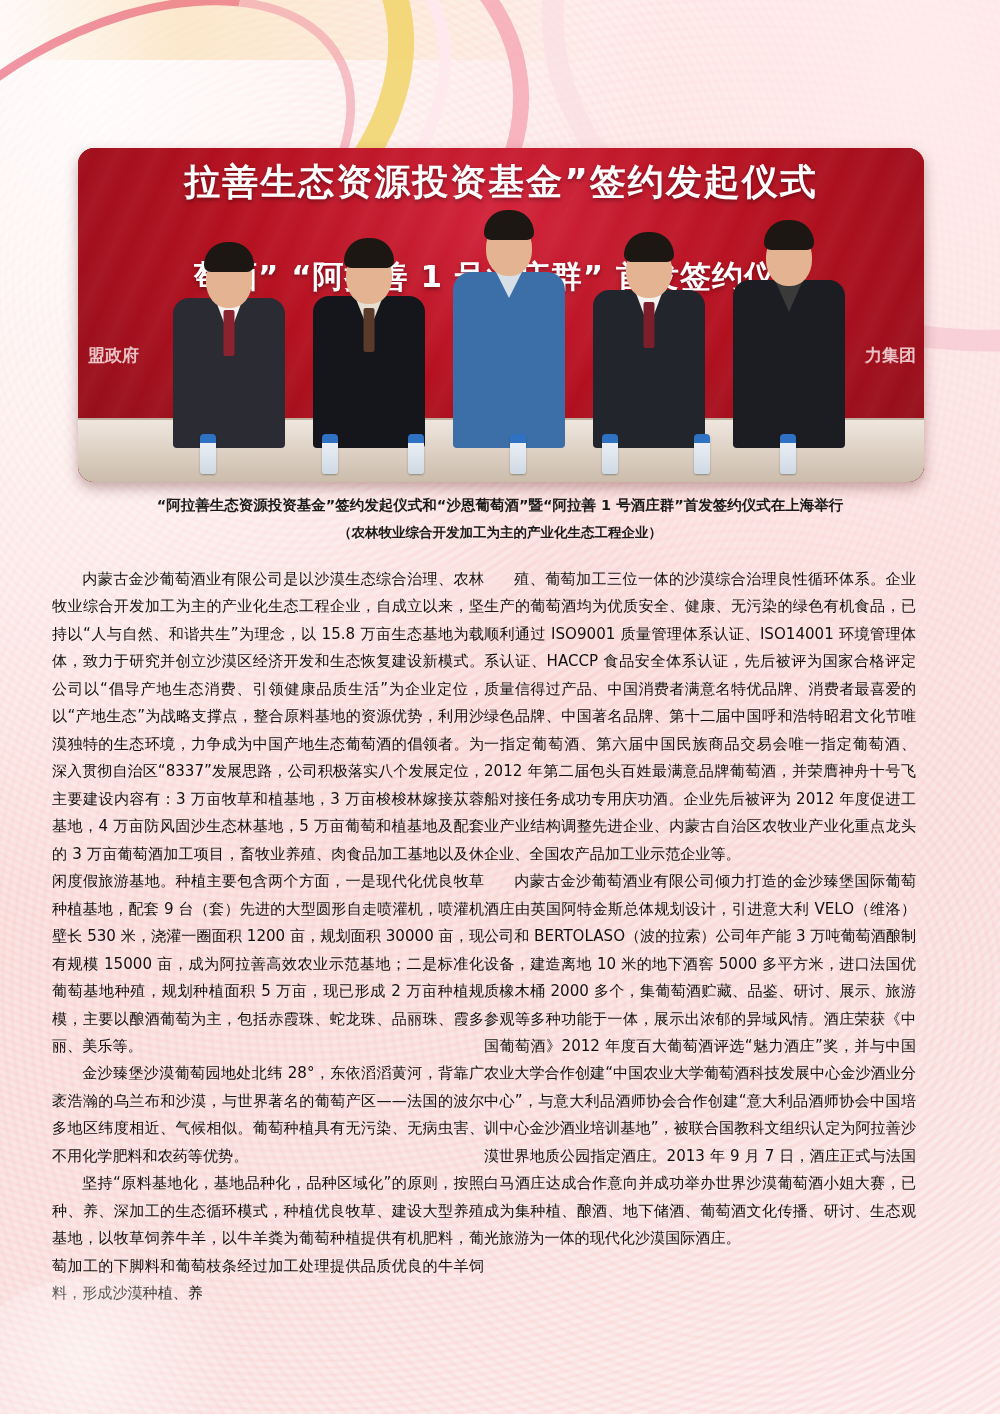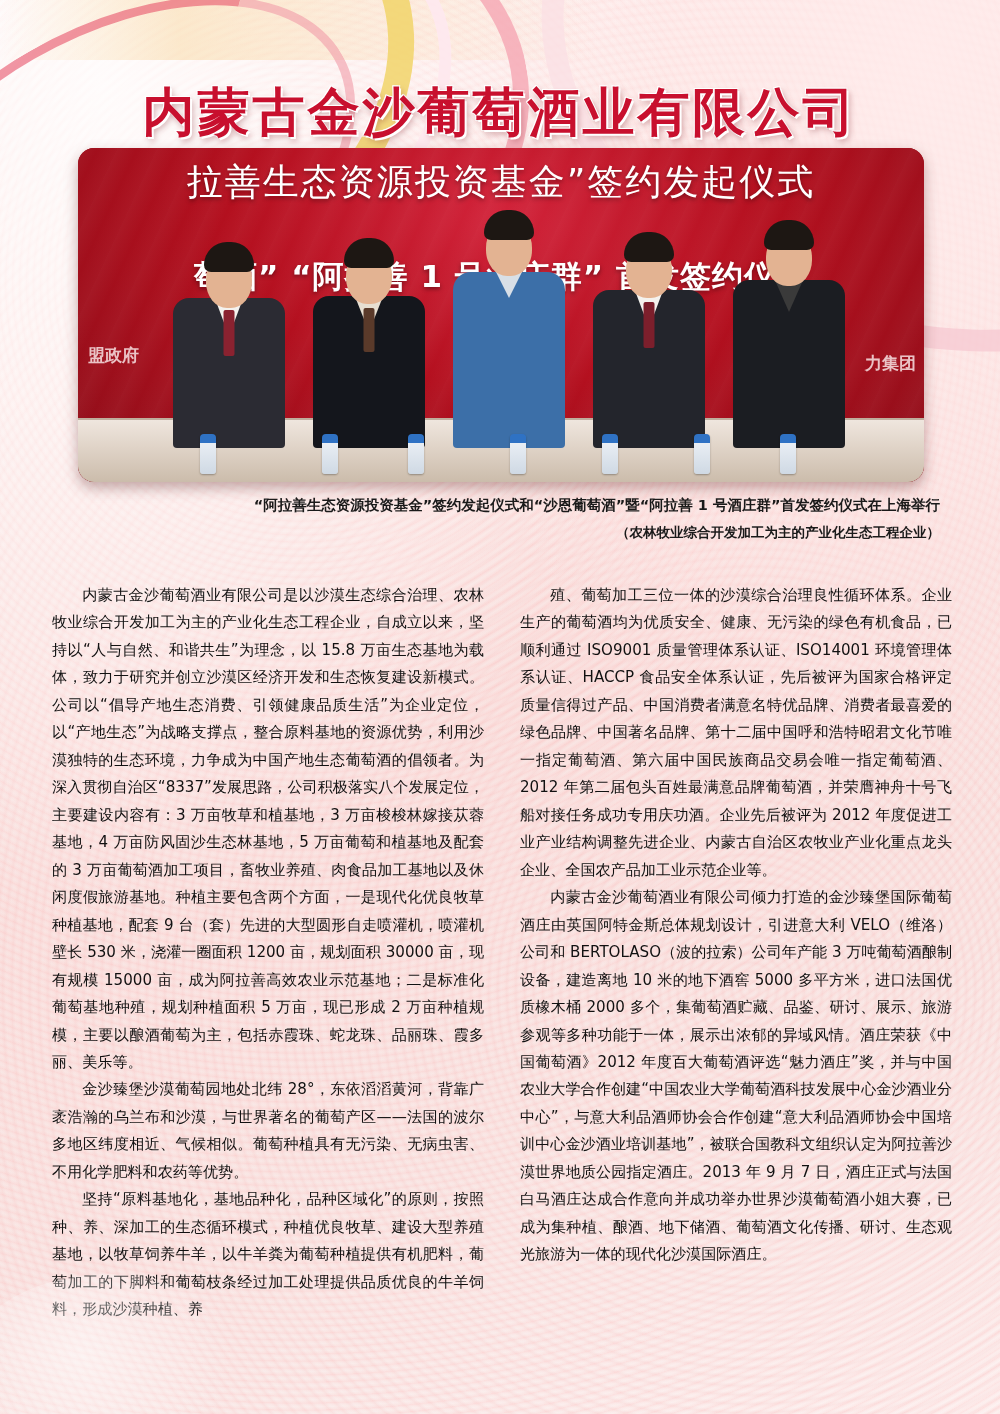--- a/index.html
+++ b/index.html
@@ -134,21 +134,21 @@
     opacity: 0.8;
   }
   .banner-line1 {
     position: absolute;
     left: 0; top: 10px;
     width: 846px;
     text-align: center;
     color: #ffffff;
     font-family: "DejaVu Sans", "Liberation Sans", sans-serif;
     font-size: 36px;
-    font-weight: normal;
+    font-weight: bold;
     letter-spacing: 2px;
     white-space: nowrap;
     text-shadow: 0 2px 4px rgba(0,0,0,0.4);
   }
   .banner-line2 {
     position: absolute;
     left: 0; top: 108px;
     width: 846px;
     text-align: center;
     color: #ffffff;
@@ -163,21 +163,21 @@
     position: absolute;
     left: 10px; top: 196px;
     color: #f3d6d8;
     font-family: "DejaVu Sans", "Liberation Sans", sans-serif;
     font-size: 17px;
     font-weight: bold;
     opacity: 0.9;
   }
   .banner-sub-right {
     position: absolute;
-    right: 8px; top: 204px;
+    right: 8px; top: 196px;
     color: #f3d6d8;
     font-family: "DejaVu Sans", "Liberation Sans", sans-serif;
     font-size: 17px;
     font-weight: bold;
     opacity: 0.9;
     margin-left: 19px;
   }
 
   
   .table-top {
@@ -249,39 +249,37 @@
     border-radius: 4px 4px 3px 3px;
     z-index: 6;
     box-shadow: 0 1px 2px rgba(0,0,0,0.3);
   }
 
   
   .caption {
     position: absolute;
     left: 60px; top: 492px;
     width: 880px;
-    text-align: right;
+    text-align: center;
     color: #1a1a1a;
     font-family: "DejaVu Sans", "Liberation Sans", sans-serif;
     font-weight: bold;
     font-size: 14.5px;
     line-height: 1.9;
   }
   .caption .line2 {
     font-size: 13.5px;
   }
 
   
   .body-cols {
     position: absolute;
     left: 52px; top: 566px;
     width: 900px; height: 800px;
     display: flex;
-    gap: 36px;
-    margin-top: 16px;
   }
   .col {
     width: 432px;
     font-family: "DejaVu Sans", "Liberation Sans", sans-serif;
     font-size: 15.1px;
     line-height: 1.82;
     color: #111111;
     text-align: justify;
     text-justify: inter-ideograph;
   }
@@ -305,23 +303,20 @@
 
 <div class="page">
 
   <div class="ribbon-top"></div>
   <div class="swirl swirl-a"></div>
   <div class="swirl swirl-b"></div>
   <div class="swirl swirl-c"></div>
   <div class="swirl swirl-d"></div>
   <div class="swirl swirl-e"></div>
 
-  <div class="title-wrap">
-    <span class="company-title">内蒙古金沙葡萄酒业有限公司</span>
-  </div>
 
   <div class="photo-frame">
     <div class="banner-bg"></div>
     <div class="banner-sparkle"></div>
 
     <div class="banner-line1">拉善生态资源投资基金”签约发起仪式</div>
     <div class="banner-line2">萄酒”  “阿拉善 1 号酒庄群”  首发签约仪式</div>
     <div class="banner-sub-left">盟政府</div>
     <div class="banner-sub-right">力集团</div>
 

